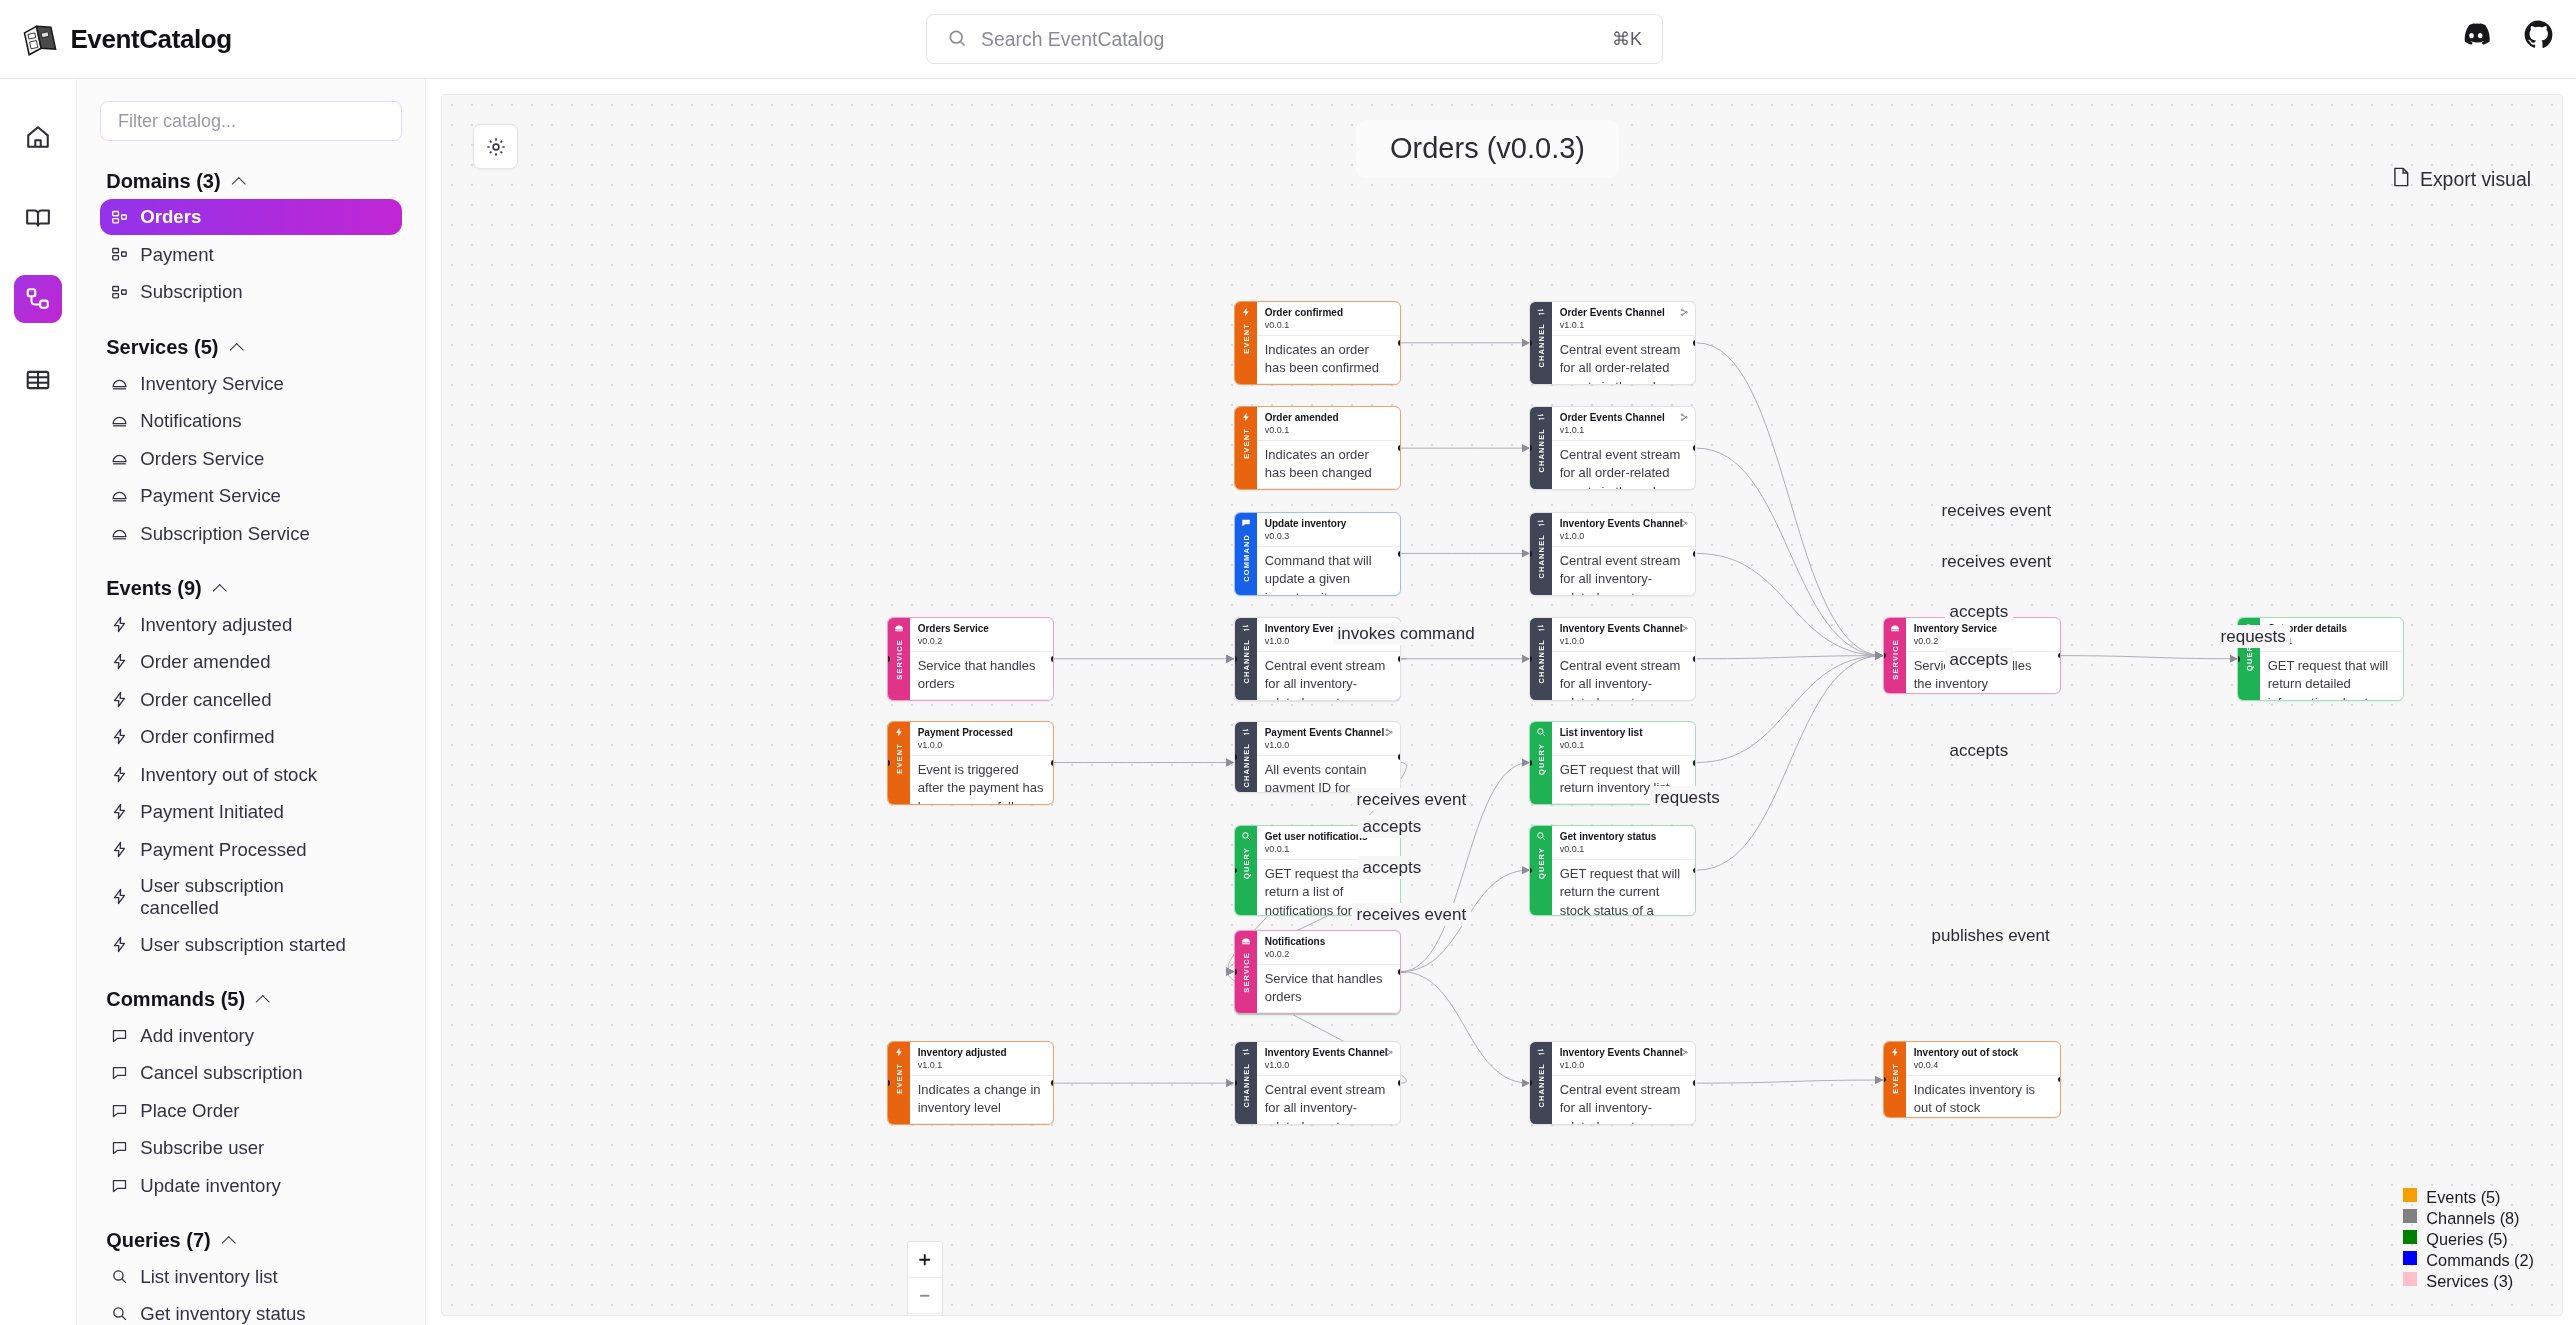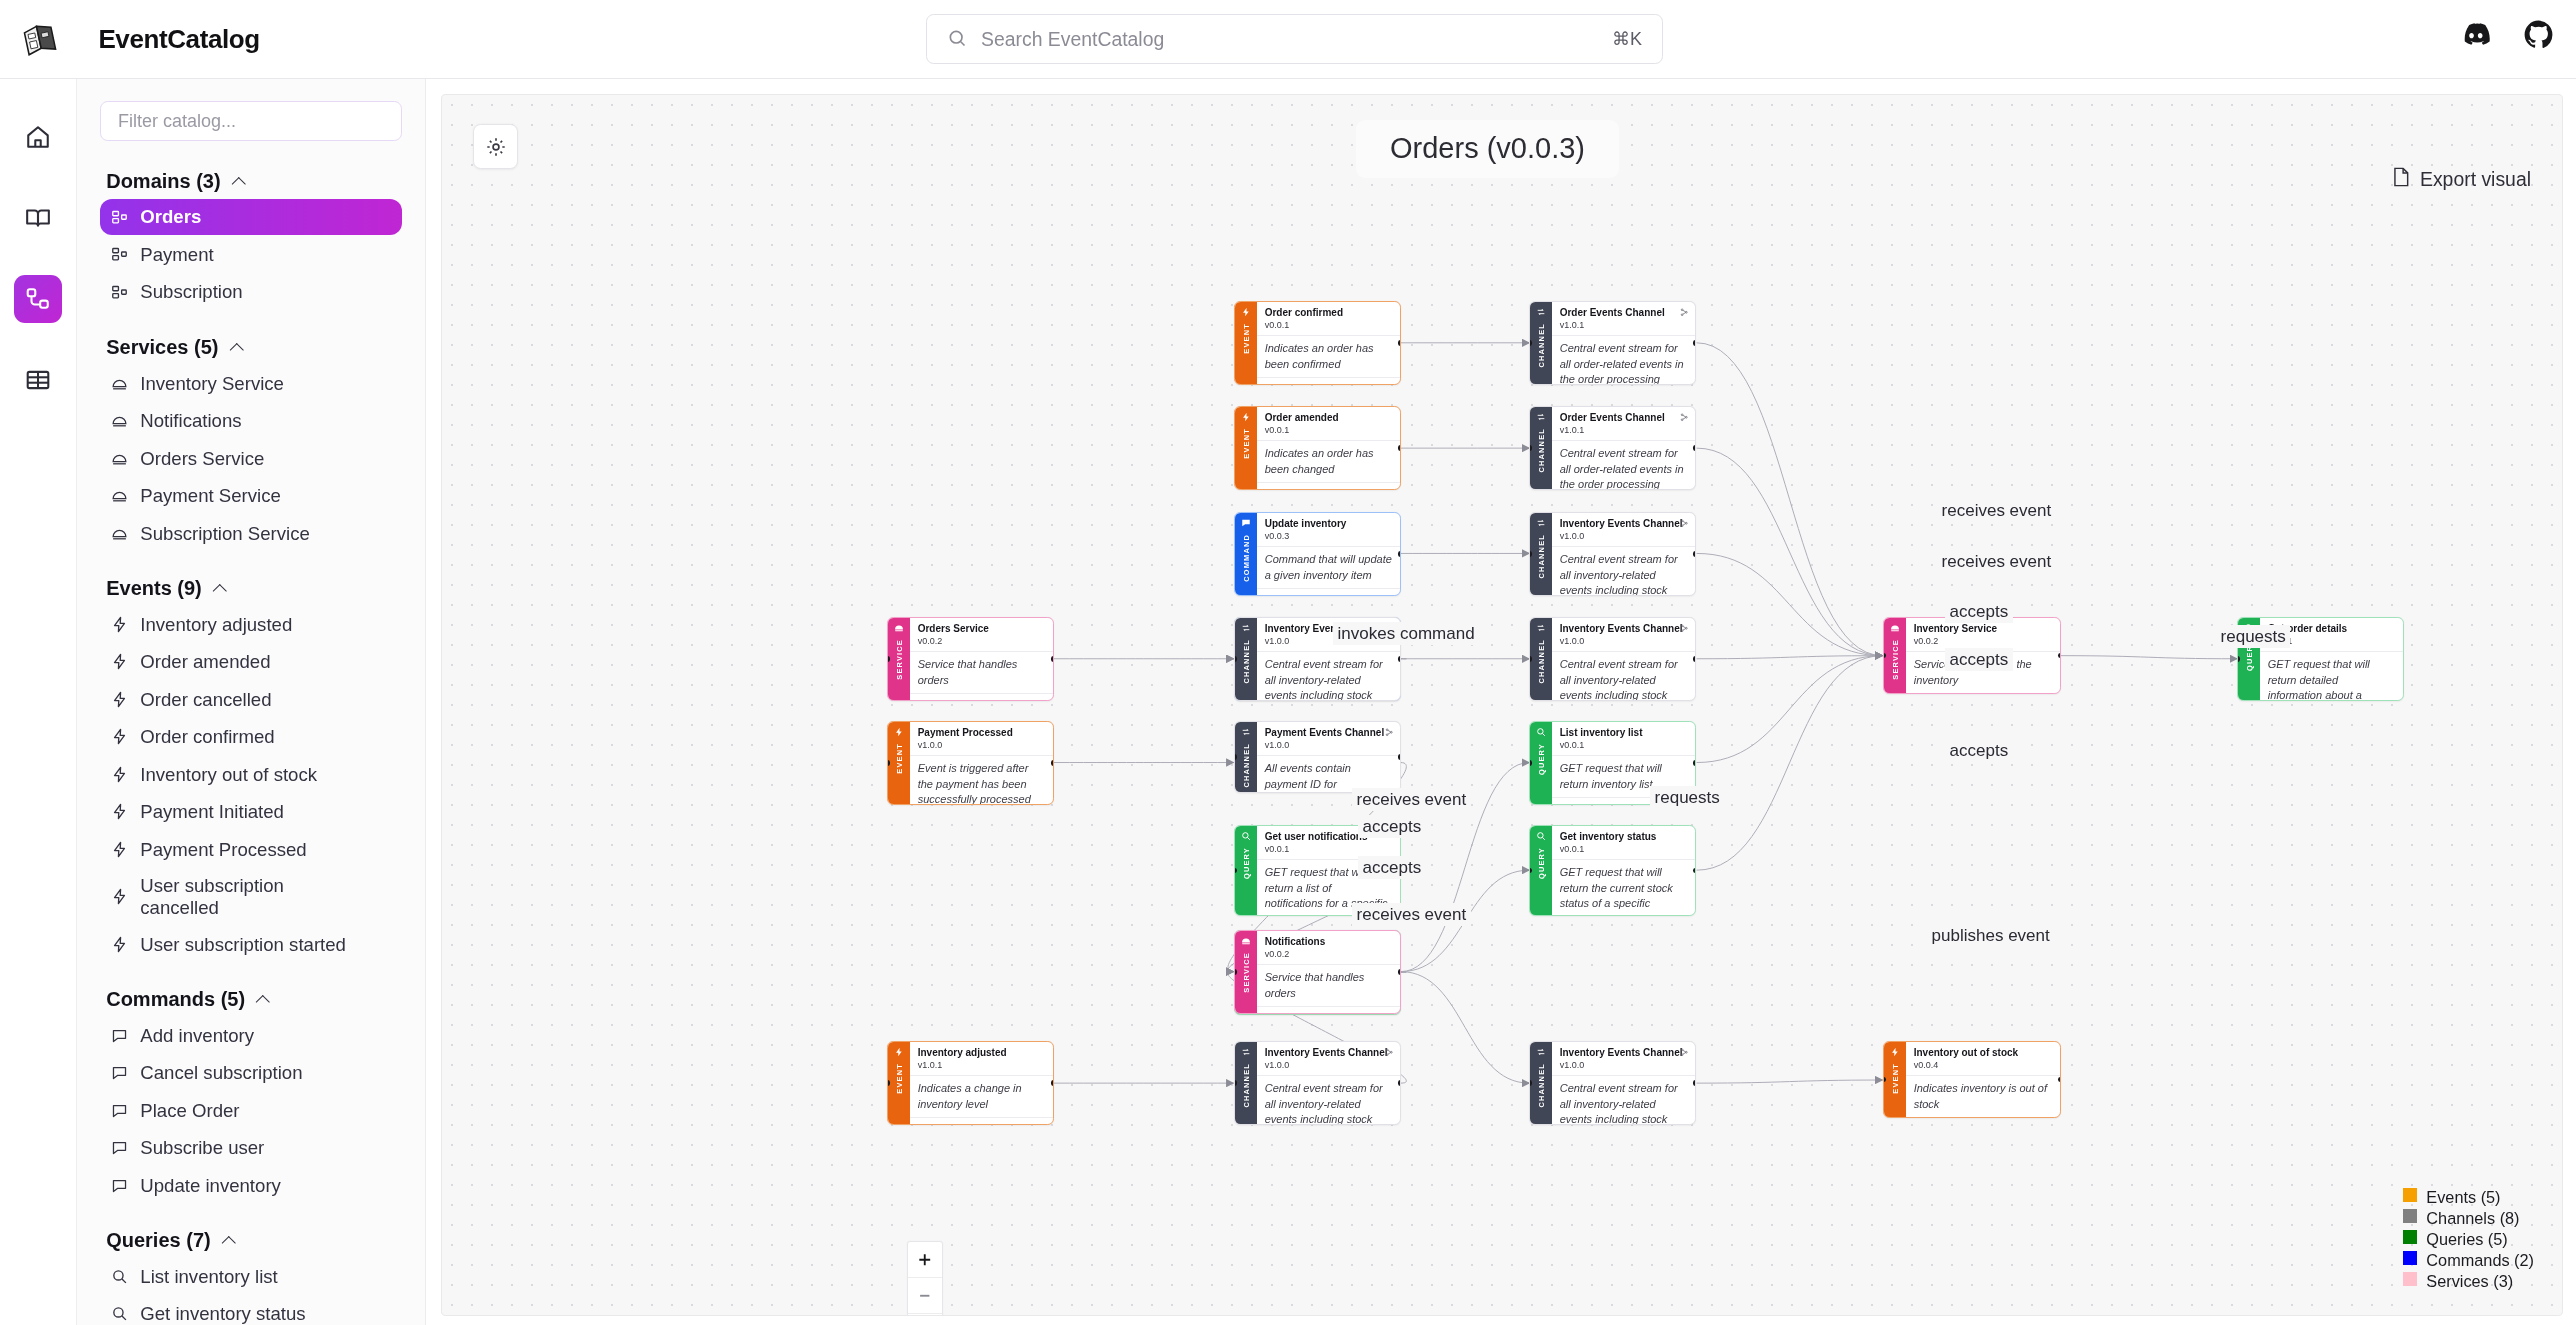--- a/index.html
+++ b/index.html
@@ -11,21 +11,21 @@
   }
 
   
   .topbar {
     position: absolute; top: 0; left: 0; width: 2576px; height: 79px;
     background: #ffffff; border-bottom: 0.8px solid #e8e8ec;
     display: flex; align-items: center;
   }
   .brand { display: flex; align-items: center; gap: 12.4px; margin-left: 22px; }
   .brand-logo { width: 36px; height: 34px; position: relative; }
-  .brand-title { font-size: 26px; font-weight: 700; color: #111114; letter-spacing: -0.4px; margin-left: 28px; }
+  .brand-title { font-size: 26px; font-weight: 700; color: #111114; letter-spacing: -0.4px; }
 
   .search-wrap {
     position: absolute; left: 926px; top: 14px;
     width: 737px; height: 50px;
     border: 0.8px solid #e2e2e8; border-radius: 7.7px;
     background: #fff; display: flex; align-items: center; padding: 2px 20px;
     gap: 14px;
   }
   .search-placeholder { font-size: 19.4px; color: #8b8b95; flex: 1; }
   .search-kbd { font-size: 18px; color: #5c5c66; }
@@ -151,21 +151,21 @@
   .stripe-ico { color: #fff; font-size: 11.6px; line-height: 1; }
   .stripe-text {
     writing-mode: vertical-rl; text-orientation: mixed;
     transform: rotate(180deg);
     color: #fff; font-size: 7.4px; font-weight: 700; letter-spacing: 1.2px;
     font-family: "Liberation Sans", sans-serif;
   }
   .node-body { flex: 1; padding: 0; min-width: 0; display: flex; flex-direction: column; }
   .nb-title { font-size: 10px; font-weight: 700; color: #15151b; padding: 5.4px 7.7px 1.5px 7.7px; line-height: 1.15; }
   .nb-ver { font-size: 9px; color: #3a3a44; padding: 0 7.7px 4.6px 7.7px; border-bottom: 0.8px solid #ececf0; }
-  .nb-desc { font-size: 11px; color: #3c3c46; padding: 4.6px 7.7px; line-height: 1.45; border-bottom: 0.8px solid #ececf0; flex: 1; font-style: italic; }
+  .nb-desc { font-size: 13px; color: #3c3c46; padding: 4.6px 7.7px; line-height: 1.45; border-bottom: 0.8px solid #ececf0; flex: 1; }
   .nb-meta { padding: 3.9px 7.7px 4.6px 7.7px; }
   .nb-row { display: flex; font-size: 6.6px; color: #5a5a66; line-height: 1.7; }
   .nb-row span:first-child { flex: 0 0 58%; }
 
   
   .t-event .node-stripe { background: #e8640f; }
   .t-event { border: 0.8px solid #f0a265; }
   .t-channel .node-stripe { background: #414656; }
   .t-channel { border: 0.8px solid #e0e0e6; }
   .t-command .node-stripe { background: #1760ea; }

